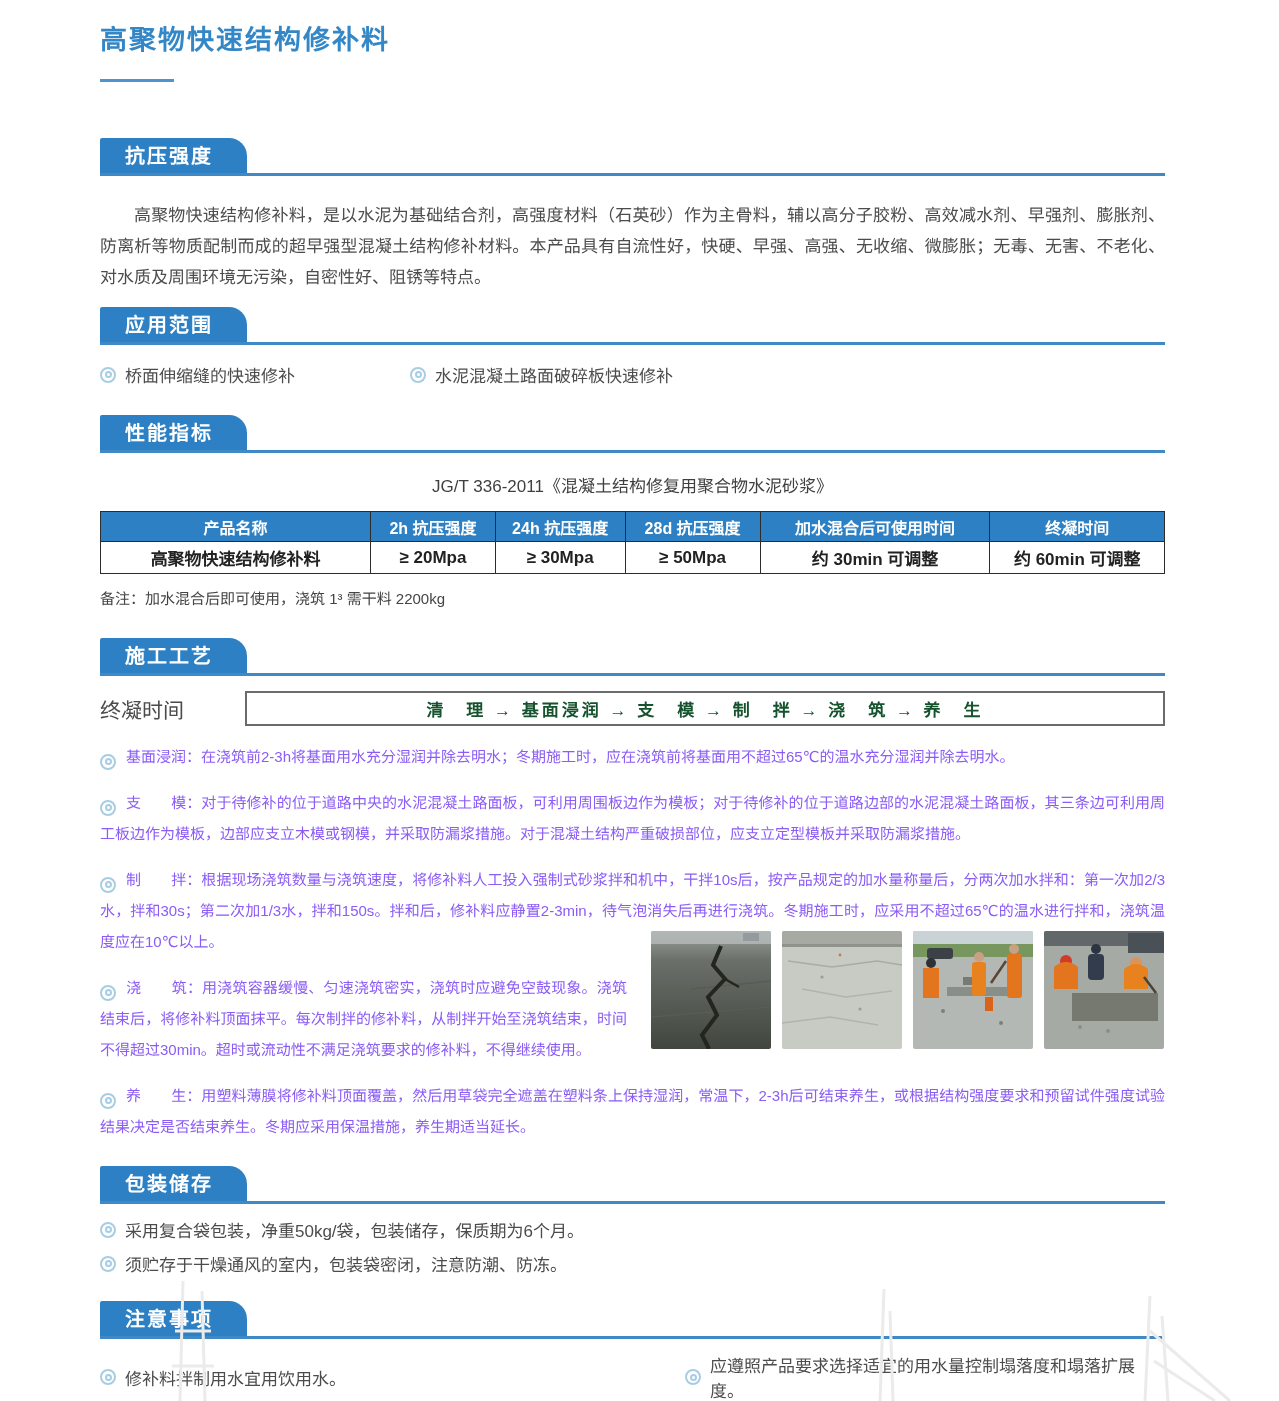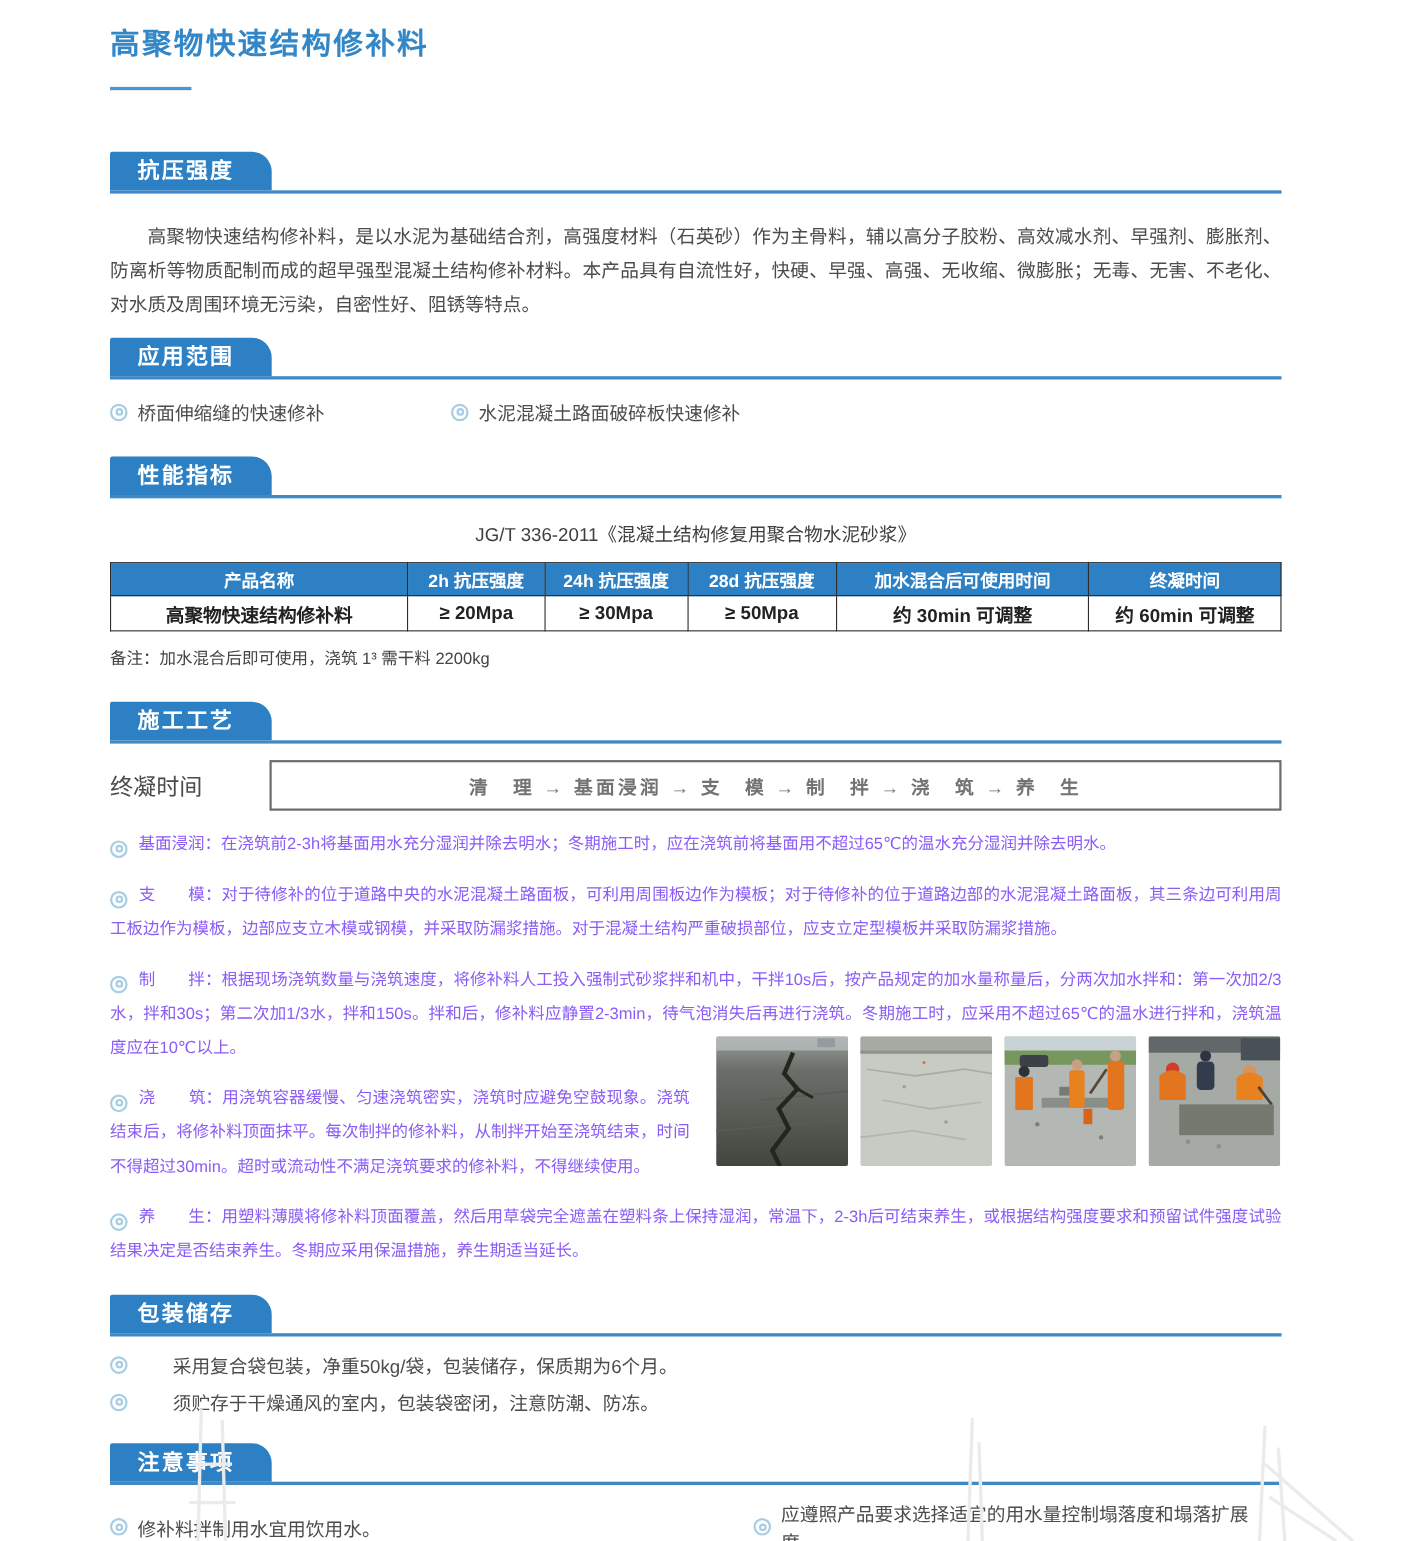--- a/index.html
+++ b/index.html
@@ -138,27 +138,27 @@
   }
   .flow-label {
     font-size: 21px;
     color: #4b4b4b;
     width: 145px;
     flex-shrink: 0;
   }
   .flow-box {
     flex: 1;
     border: 2px solid #6b6b6b;
-    height: 46px;
+    height: 35px;
     display: flex;
     align-items: center;
     justify-content: center;
     font-size: 17px;
     font-weight: 700;
-    color: #737373;
+    color: #14532d;
     letter-spacing: 3px;
   }
   .steps { margin-top: 9px; }
   .step {
     font-size: 15px;
     line-height: 31px;
     text-align: justify;
     color: #8b5cf6;
     margin-top: 15px;
   }
@@ -178,21 +178,21 @@
     height: 118px;
     border-radius: 2px;
     overflow: hidden;
     flex-shrink: 0;
   }
   .photo svg { display: block; width: 100%; height: 100%; }
   .clear { clear: both; }
   
   .sect-pack { margin-top: 24px; }
   .pack-items { margin-top: 13px; }
-  .pack-items .bullet-line { margin-top: 9px; gap: 32px; }
+  .pack-items .bullet-line { margin-top: 9px; }
   .sect-notes { margin-top: 25px; }
   .notes-grid {
     margin-top: 13px;
     display: grid;
     grid-template-columns: 585px 1fr;
     row-gap: 10px;
   }
   
   .watermark {
     position: absolute;

